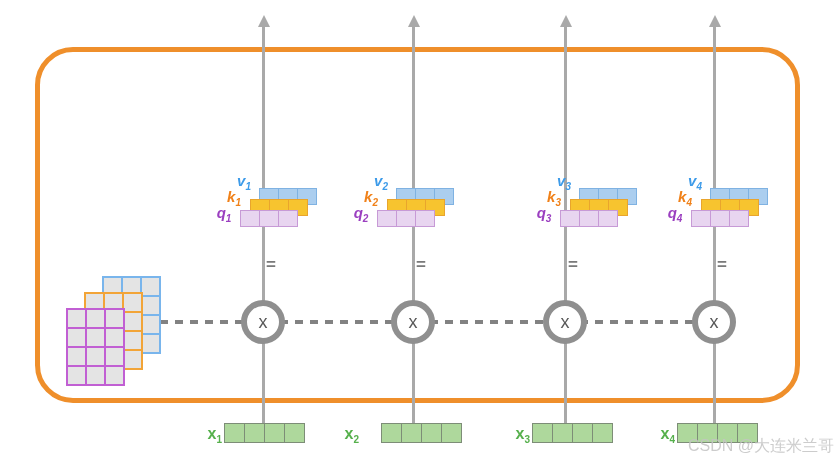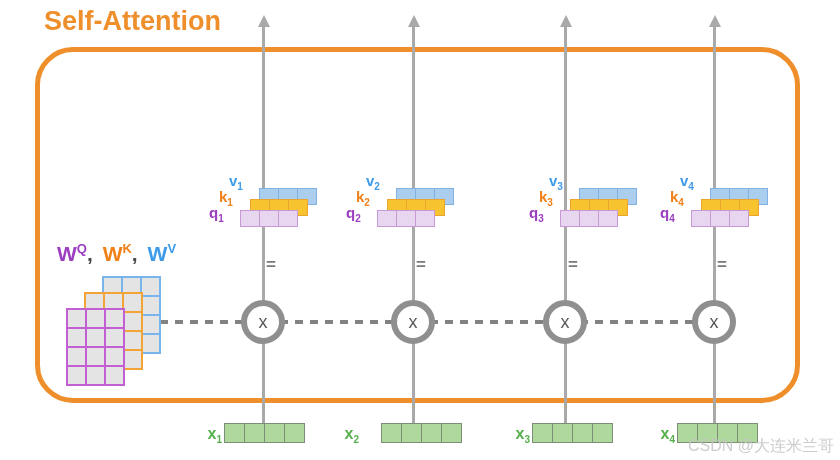--- a/index.html
+++ b/index.html
@@ -39,21 +39,21 @@
   .mgrid{position:absolute;display:grid;grid-template-columns:repeat(3,17px);grid-auto-rows:17px;
     gap:2px;padding:2px;width:max-content;}
   .mgrid .cell{background:var(--matrix-cell-fill);}
   .mgrid.m-v{left:102px;top:276px;background:#79b5ec;z-index:2;}
   .mgrid.m-k{left:84px;top:292px;background:#f2a437;z-index:3;}
   .mgrid.m-q{left:66px;top:308px;background:#c15fd3;z-index:4;}
 
   
   .qkv{position:absolute;top:172px;width:130px;height:62px;z-index:3;}
   .qkv.p1{left:207px}.qkv.p2{left:344px}.qkv.p3{left:527px}.qkv.p4{left:658px}
-  .qkv .lbl{position:absolute;width:30px;text-align:left;font-size:15px;font-weight:800;line-height:15px;}
+  .qkv .lbl{position:absolute;width:30px;text-align:center;font-size:15px;font-weight:800;line-height:15px;font-style:italic;}
   .qkv .lbl sub{font-size:10px;font-weight:800;}
   .lbl-v{left:22px;top:1px;color:var(--v-blue);}
   .lbl-k{left:12px;top:17px;color:var(--k-orange);}
   .lbl-q{left:2px;top:33px;color:var(--q-purple);}
   .qrow{position:absolute;display:flex;}
   .qrow .cell{width:20px;height:17px;margin-left:-1px;}
   .row-v{left:53px;top:16px;z-index:1;}
   .row-v .cell{background:var(--v-fill);border:1px solid var(--v-border);}
   .row-k{left:44px;top:27px;z-index:2;}
   .row-k .cell{background:var(--k-fill);border:1px solid var(--k-border);}
@@ -81,35 +81,29 @@
   .vec.p1{left:225px}.vec.p2{left:382px}.vec.p3{left:533px}.vec.p4{left:678px}
 
   .watermark{position:absolute;left:688px;top:436px;font-size:16px;color:var(--watermark-gray);
     opacity:.85;z-index:8;white-space:nowrap;}
 </style>
 </head>
 <body>
 
 <div class="canvas">
 
-  <div class="title">Self-Attention</div>
   <div class="box"></div>
 
   <div class="vline p1"></div>
   <div class="vline p2"></div>
   <div class="vline p3"></div>
   <div class="vline p4"></div>
 
   <div class="dashed"></div>
 
-  <div class="wlabel">
-    <span class="wq"><span>W</span><sup>Q</sup></span><span class="comma">,</span>
-    <span class="wk"><span>W</span><sup>K</sup></span><span class="comma">,</span>
-    <span class="wv"><span>W</span><sup>V</sup></span>
-  </div>
 
   <div class="mgrid m-v">
       <div class="cell"></div>
       <div class="cell"></div>
       <div class="cell"></div>
       <div class="cell"></div>
       <div class="cell"></div>
       <div class="cell"></div>
       <div class="cell"></div>
       <div class="cell"></div>

